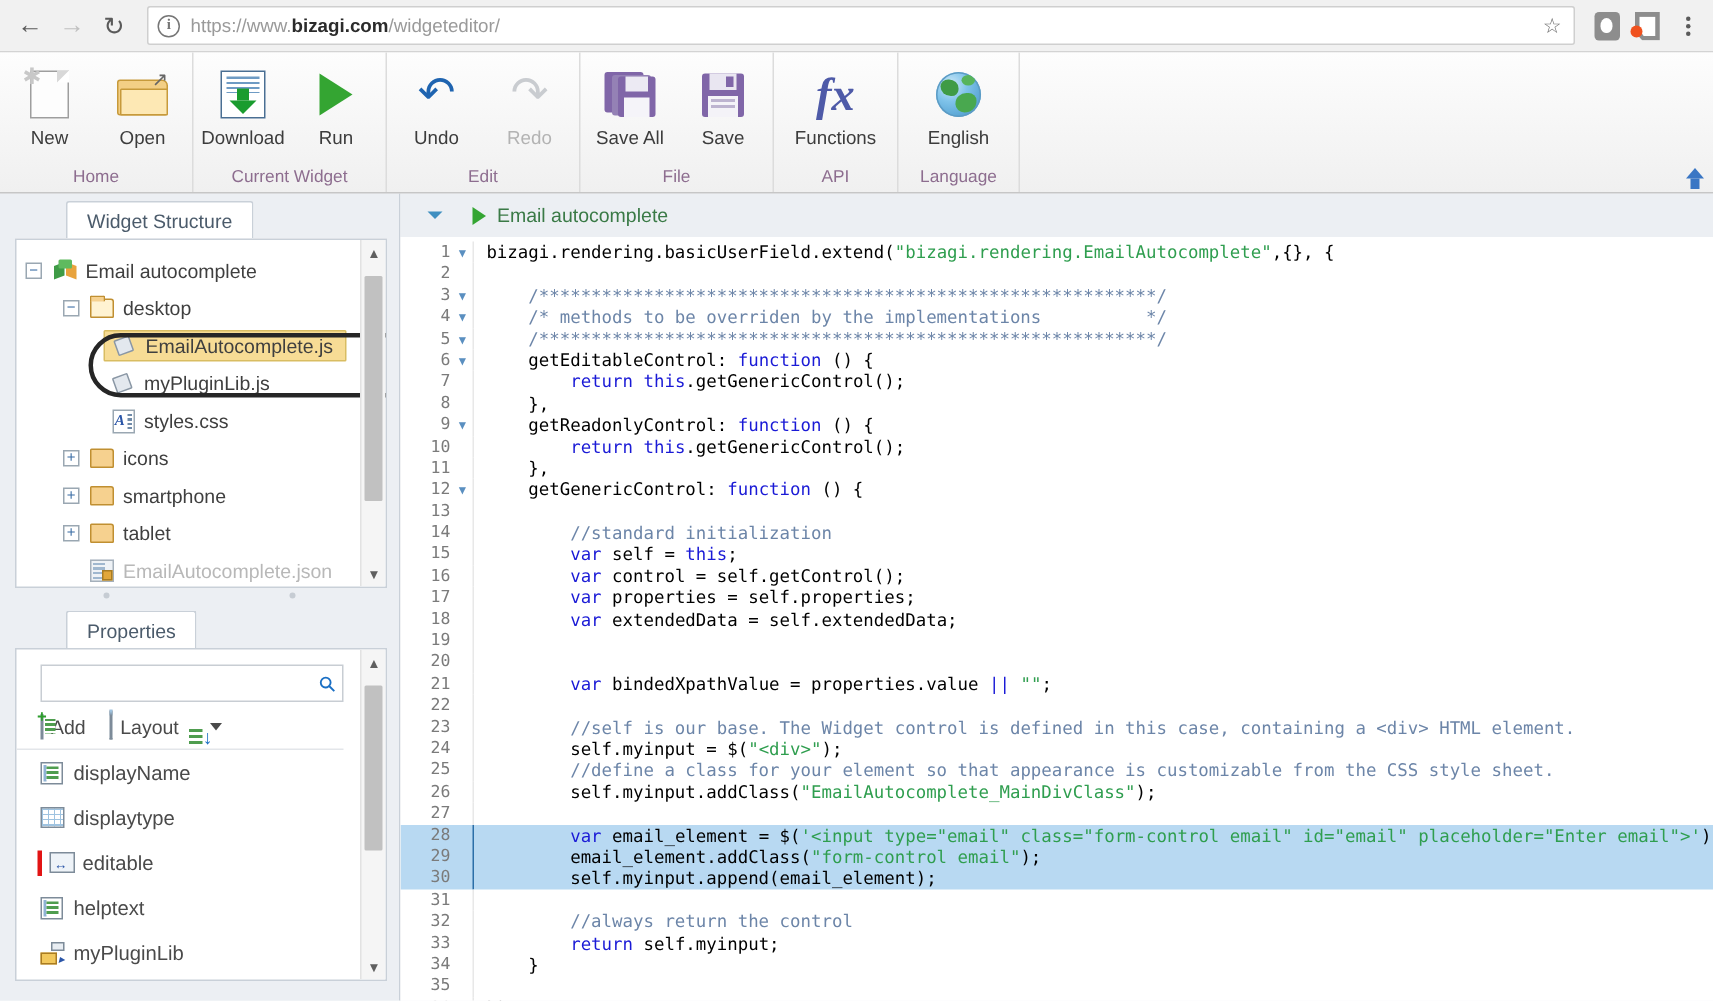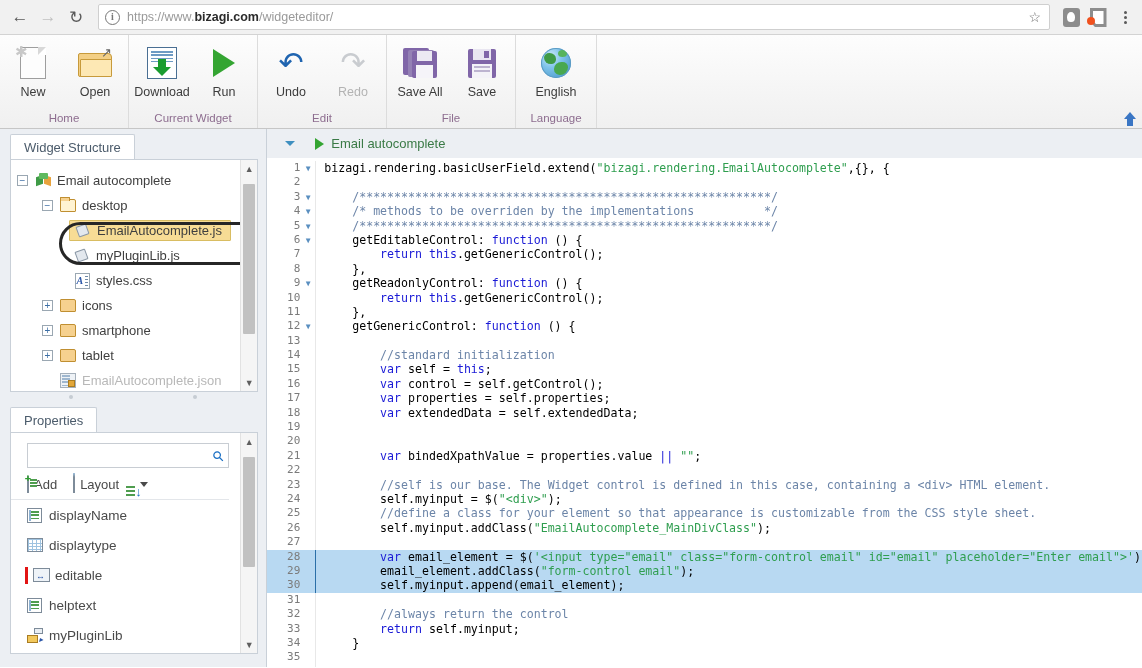--- a/index.html
+++ b/index.html
@@ -152,20 +152,21 @@
 
   .panel { background:#eceff3; }
   .panel-tabs { height: 30px; display:flex; align-items: flex-end; padding-left: 10px; }
   .panel-tab {
     background: #fff;
     border: 1px solid #c9d0d8;
     border-bottom: none;
     padding: 5px 13px 4px;
     font-size: 13px; color: #4b5b6b;
     border-radius: 2px 2px 0 0;
+    margin-left: 34px;
   }
   .panel-body { background:#fff; border:1px solid #c9d0d8; margin: 0 8px 0 10px; position: relative; overflow: hidden;}
   #tree-panel-body { height: 233px; }
   #prop-panel-body { height: 222px; }
 
   #splitter { height: 10px; display: flex; align-items: center; justify-content: center; gap: 120px;}
   #splitter i { width: 4px; height: 4px; border-radius: 50%; background: #c6ccd3; display:block;}
 
   
   .tree { padding: 8px 0 0 6px; font-size: 13px; color: #3f3f3f; }
@@ -392,20 +393,31 @@
                 <i></i>
               </span>
             </div>
           </div>
         <div class="tx">Save</div>
       </div>
     </div>
     <div class="rg-label">File</div>
   </div>
 
+  <div class="ribbon-group">
+    <div class="rg-items">
+      <div class="rb-btn" style="width:78px">
+        <div class="ic">
+            <span class="ic-fx">fx</span>
+          </div>
+        <div class="tx">Functions</div>
+      </div>
+    </div>
+    <div class="rg-label">API</div>
+  </div>
 
   <div class="ribbon-group last">
     <div class="rg-items">
       <div class="rb-btn" style="width:76px">
         <div class="ic">
             <div class="ic-globe">
               <span class="l1"></span>
               <span class="l2"></span>
               <span class="l3"></span>
             </div>

